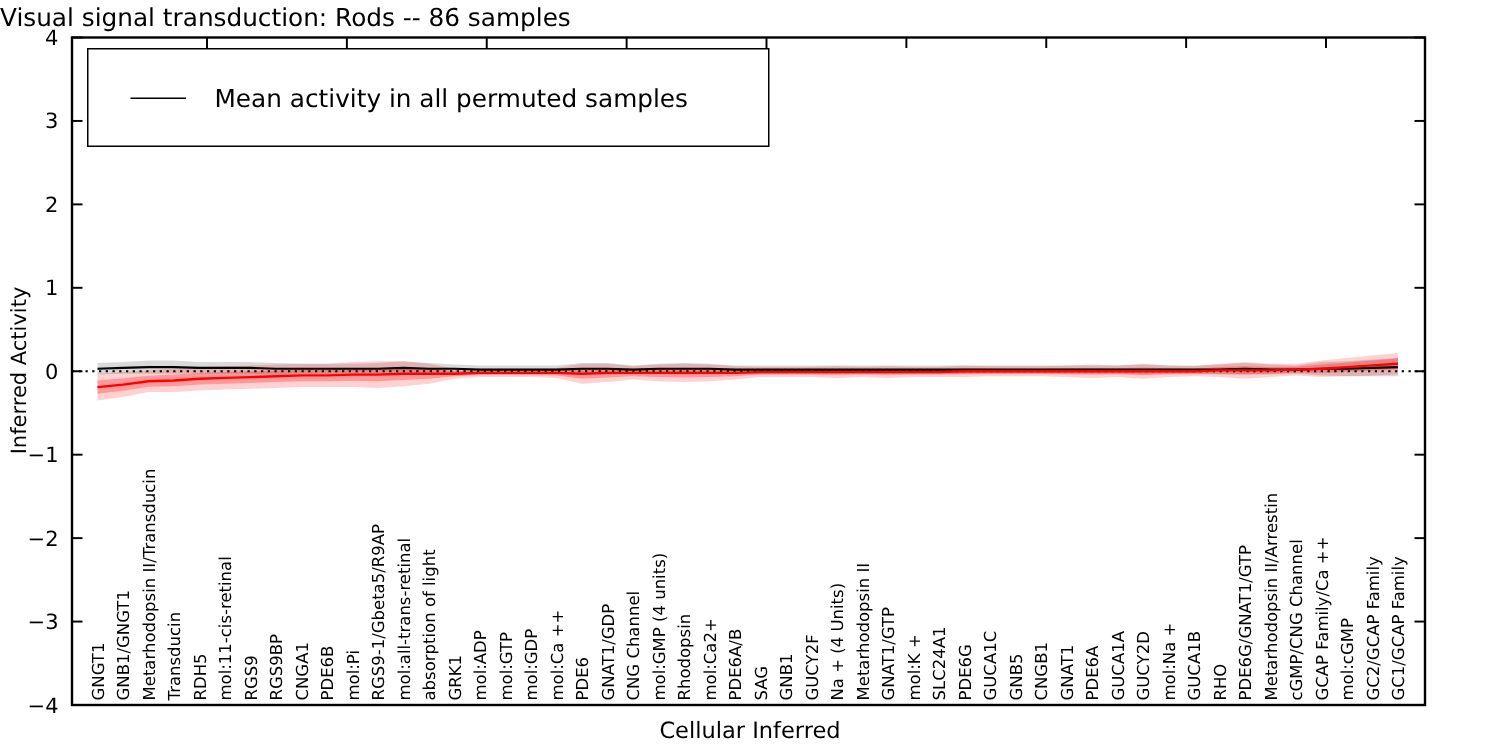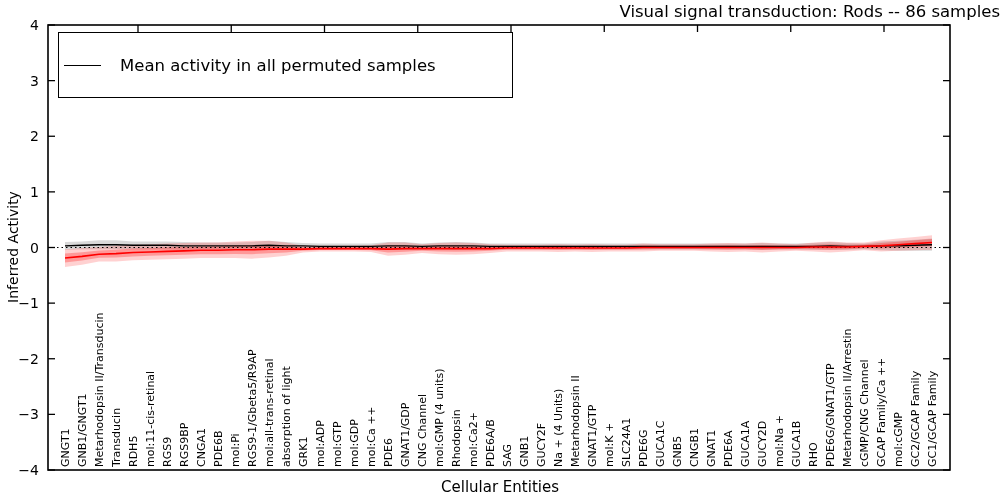--- a/index.html
+++ b/index.html
@@ -1,24 +1,24 @@
 <!DOCTYPE html>
 <html><head>
 <meta charset="utf-8">
 <style>
   html,body{margin:0;padding:0;background:#fff;}
   body{width:1000px;height:500px;overflow:hidden;font-family:"DejaVu Sans",sans-serif;color:#000;}
   #figure{position:relative;width:1000px;height:500px;background:#fff;}
   #plot{position:absolute;left:0;top:0;}
   #plot text{font-family:"DejaVu Sans",sans-serif;}
-  .title{position:absolute;top:2px;left:0;width:100%;text-align:right;font-size:16.5px;line-height:20px;}
+  .title{position:absolute;top:2px;left:0;width:100%;text-align:left;font-size:16.5px;line-height:20px;}
   .xlabel{position:absolute;top:478px;left:0;width:100%;text-align:center;font-size:15px;}
   .ylabel{position:absolute;left:13px;top:247px;transform:translate(-50%,-50%) rotate(-90deg);font-size:14px;white-space:nowrap;}
   .legend{position:absolute;left:58px;top:32px;width:455px;height:66px;background:#fff;border:1.8px solid #000;
-          box-sizing:border-box;display:flex;flex-direction:column;justify-content:space-evenly;padding-left:5px;}
+          box-sizing:border-box;display:flex;flex-direction:column;justify-content:space-evenly;padding-left:28px;}
   .legend-row{display:flex;align-items:center;font-size:16.5px;}
   .legend-line{width:37px;height:0;border-top:1.8px solid #000;margin-right:19px;flex:0 0 auto;}
 </style>
 </head>
 <body>
 
 <div id="figure">
   <svg id="plot" width="1000" height="500">
       <polygon points="65,241.9375 82,241.38125 99,240.26875 116,240.26875 133,241.38125 150,241.38125 167,241.38125 184,241.9375 201,242.49375 218,242.49375 235,242.49375 252,241.9375 269,240.825 286,241.9375 303,243.04999999999998 320,243.60625000000002 337,243.60625000000002 354,243.60625000000002 371,243.60625000000002 388,241.9375 405,241.9375 422,243.60625000000002 439,242.49375 456,241.9375 473,242.49375 490,243.60625000000002 507,243.60625000000002 524,243.60625000000002 541,243.60625000000002 558,243.60625000000002 575,243.60625000000002 592,243.60625000000002 609,243.60625000000002 626,243.60625000000002 643,243.60625000000002 660,243.60625000000002 677,243.60625000000002 694,243.60625000000002 711,243.60625000000002 728,243.60625000000002 745,243.60625000000002 762,243.04999999999998 779,243.60625000000002 796,243.60625000000002 813,243.04999999999998 830,241.9375 847,243.04999999999998 864,243.60625000000002 881,241.38125 898,240.825 915,239.7125 932,238.6 932,250.83749999999998 915,250.83749999999998 898,250.83749999999998 881,250.28125 864,249.16875000000002 847,249.725 830,249.725 813,249.725 796,249.16875000000002 779,249.16875000000002 762,249.725 745,249.16875000000002 728,249.16875000000002 711,249.16875000000002 694,249.16875000000002 677,249.16875000000002 660,249.16875000000002 643,249.16875000000002 626,249.16875000000002 609,249.16875000000002 592,249.16875000000002 575,249.16875000000002 558,249.16875000000002 541,249.16875000000002 524,249.16875000000002 507,249.16875000000002 490,249.16875000000002 473,249.16875000000002 456,249.725 439,249.16875000000002 422,249.16875000000002 405,249.725 388,249.725 371,249.16875000000002 354,249.16875000000002 337,249.16875000000002 320,249.16875000000002 303,248.61249999999998 286,249.725 269,249.725 252,249.725 235,249.16875000000002 218,249.16875000000002 201,249.16875000000002 184,249.725 167,249.16875000000002 150,249.16875000000002 133,249.16875000000002 116,249.16875000000002 99,249.16875000000002 82,249.16875000000002 65,249.725" fill="#000000" fill-opacity="0.15"></polygon>
       <polygon points="65,249.16875000000002 82,248.05624999999998 99,246.94375000000002 116,245.83125 133,244.71875 150,244.1625 167,243.60625000000002 184,243.04999999999998 201,242.49375 218,242.49375 235,241.38125 252,240.825 269,240.825 286,242.49375 303,245.83125 320,245.83125 337,245.83125 354,245.83125 371,245.275 388,242.49375 405,242.49375 422,244.1625 439,243.04999999999998 456,242.49375 473,243.04999999999998 490,244.1625 507,244.71875 524,244.71875 541,244.71875 558,244.1625 575,244.71875 592,244.1625 609,244.71875 626,244.71875 643,243.60625000000002 660,244.1625 677,244.1625 694,244.1625 711,243.60625000000002 728,243.04999999999998 745,243.60625000000002 762,242.49375 779,243.60625000000002 796,244.1625 813,242.49375 830,241.38125 847,242.49375 864,242.49375 881,240.26875 898,238.6 915,236.93125 932,235.2625 932,249.725 915,250.28125 898,250.83749999999998 881,251.39375 864,250.28125 847,251.39375 830,252.50625 813,251.39375 796,250.83749999999998 779,251.39375 762,252.50625 745,251.39375 728,251.95000000000002 711,251.39375 694,250.83749999999998 677,250.83749999999998 660,250.83749999999998 643,251.39375 626,251.39375 609,251.39375 592,251.95000000000002 575,251.39375 558,251.95000000000002 541,251.39375 524,251.39375 507,251.39375 490,253.06249999999997 473,254.175 456,254.73125 439,254.175 422,253.06249999999997 405,254.73125 388,255.84375000000003 371,251.95000000000002 354,251.39375 337,251.39375 320,251.39375 303,252.50625 286,255.84375000000003 269,257.5125 252,258.625 235,258.06875 218,258.06875 201,258.06875 184,258.625 167,259.18125 150,259.73749999999995 133,260.29375000000005 116,261.40625 99,261.40625 82,264.74375 65,266.96875" fill="#ff0000" fill-opacity="0.18"></polygon>
@@ -110,21 +110,21 @@
       <text transform="translate(817,467) rotate(-90)" font-size="11" fill="#000">RHO</text>
       <text transform="translate(834,467) rotate(-90)" font-size="11" fill="#000">PDE6G/GNAT1/GTP</text>
       <text transform="translate(851,467) rotate(-90)" font-size="11" fill="#000">Metarhodopsin II/Arrestin</text>
       <text transform="translate(868,467) rotate(-90)" font-size="11" fill="#000">cGMP/CNG Channel</text>
       <text transform="translate(885,467) rotate(-90)" font-size="11" fill="#000">GCAP Family/Ca ++</text>
       <text transform="translate(902,467) rotate(-90)" font-size="11" fill="#000">mol:cGMP</text>
       <text transform="translate(919,467) rotate(-90)" font-size="11" fill="#000">GC2/GCAP Family</text>
       <text transform="translate(936,467) rotate(-90)" font-size="11" fill="#000">GC1/GCAP Family</text>
     </svg>
   <div class="title">Visual signal transduction: Rods -- 86 samples</div>
-  <div class="xlabel">Cellular Entities</div>
+  <div class="xlabel">Cellular Inferred</div>
   <div class="ylabel">Inferred Activity</div>
   <div class="legend">
     <div class="legend-row">
       <span class="legend-line" style="border-top-color: rgb(0, 0, 0);"></span>
       <span>Mean activity in all permuted samples</span>
     </div>
   </div>
 </div>
 
 </body></html>

